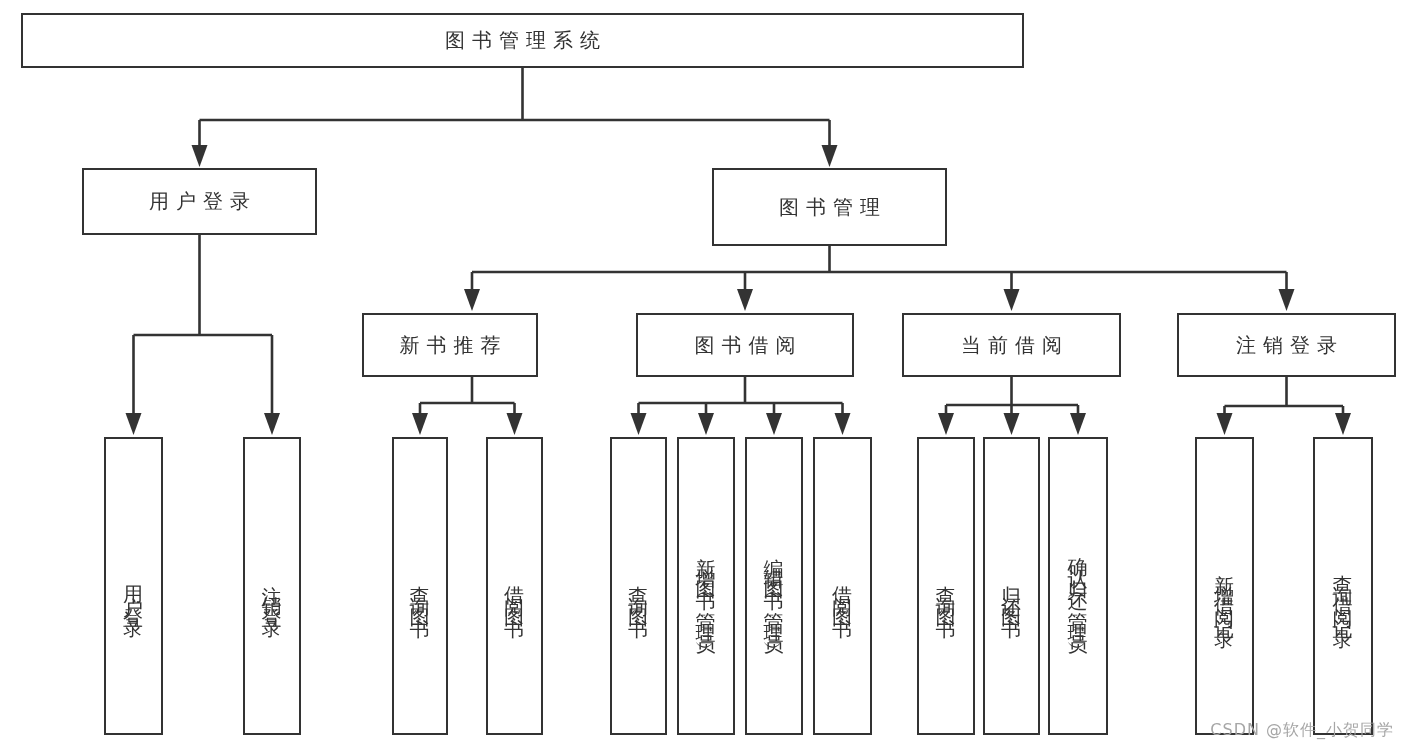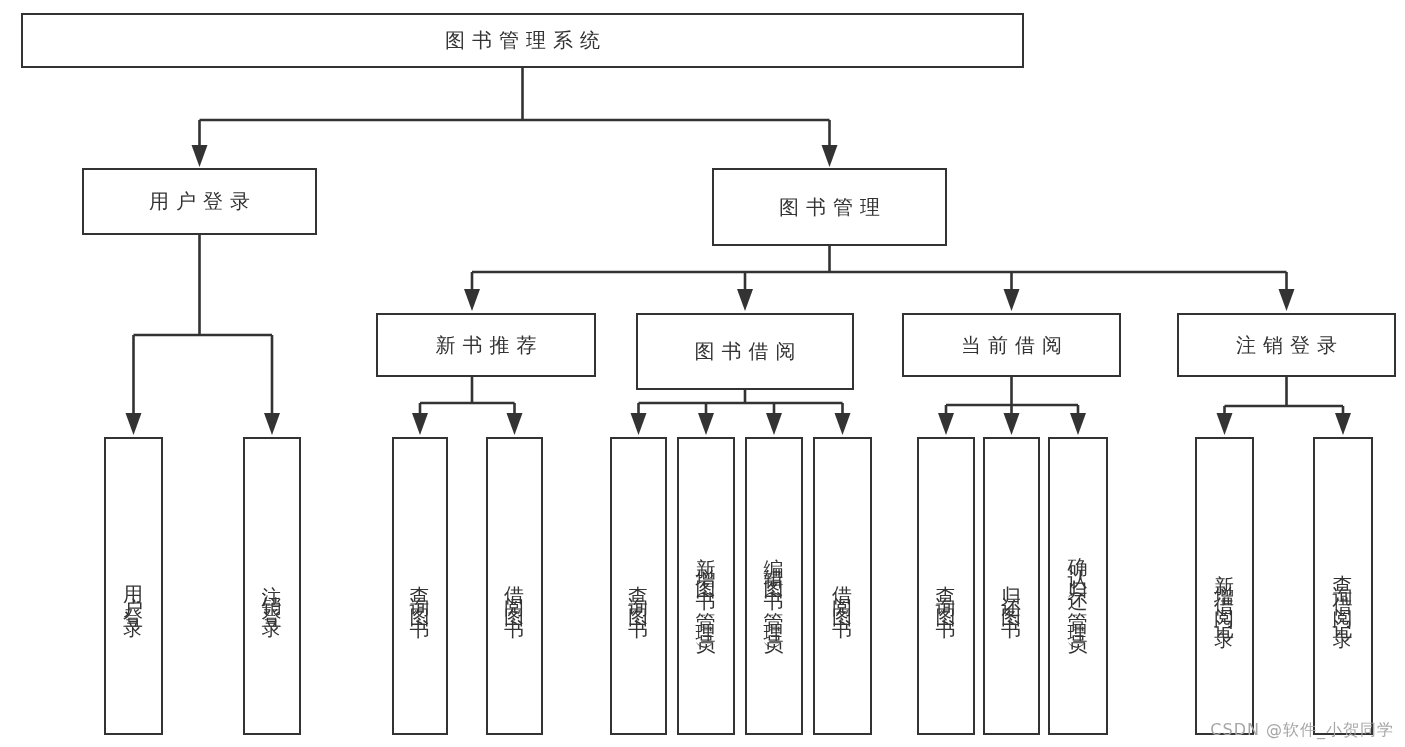--- a/index.html
+++ b/index.html
@@ -111,22 +111,22 @@
     <path d="M1286.5 377 V406 M1224.5 406 H1343 M1224.5 406 V416 M1343 406 V416"></path>
     <polygon points="1216.5,413 1232.5,413 1224.5,435"></polygon>
     <polygon points="1335,413 1351,413 1343,435"></polygon>
   </svg>
 
   <div class="node h-node" style="left:21px; top:13px; width:1003px; height:55px;">图书管理系统</div>
 
   <div class="node h-node" style="left:82px; top:168px; width:235px; height:67px;">用户登录</div>
   <div class="node h-node" style="left:712px; top:168px; width:235px; height:78px;">图书管理</div>
 
-  <div class="node h-node" style="left:376px; top:313px; width:220px; height:64px;">新书推荐</div>
-  <div class="node h-node" style="left:636px; top:313px; width:218px; height:77px;">图书借阅</div>
+  <div class="node h-node" style="left:362px; top:313px; width:176px; height:64px;">新书推荐</div>
+  <div class="node h-node" style="left:636px; top:313px; width:218px; height:64px;">图书借阅</div>
   <div class="node h-node" style="left:902px; top:313px; width:219px; height:64px;">当前借阅</div>
   <div class="node h-node" style="left:1177px; top:313px; width:219px; height:64px;">注销登录</div>
 
   <div class="node v-node" style="left:104px; top:437px; width:59px; height:298px;">用户登录</div>
   <div class="node v-node" style="left:243px; top:437px; width:58px; height:298px;">注销登录</div>
 
   <div class="node v-node" style="left:392px; top:437px; width:56px; height:298px;">查询图书</div>
   <div class="node v-node" style="left:486px; top:437px; width:57px; height:298px;">借阅图书</div>
 
   <div class="node v-node" style="left:610px; top:437px; width:57px; height:298px;">查询图书</div>

